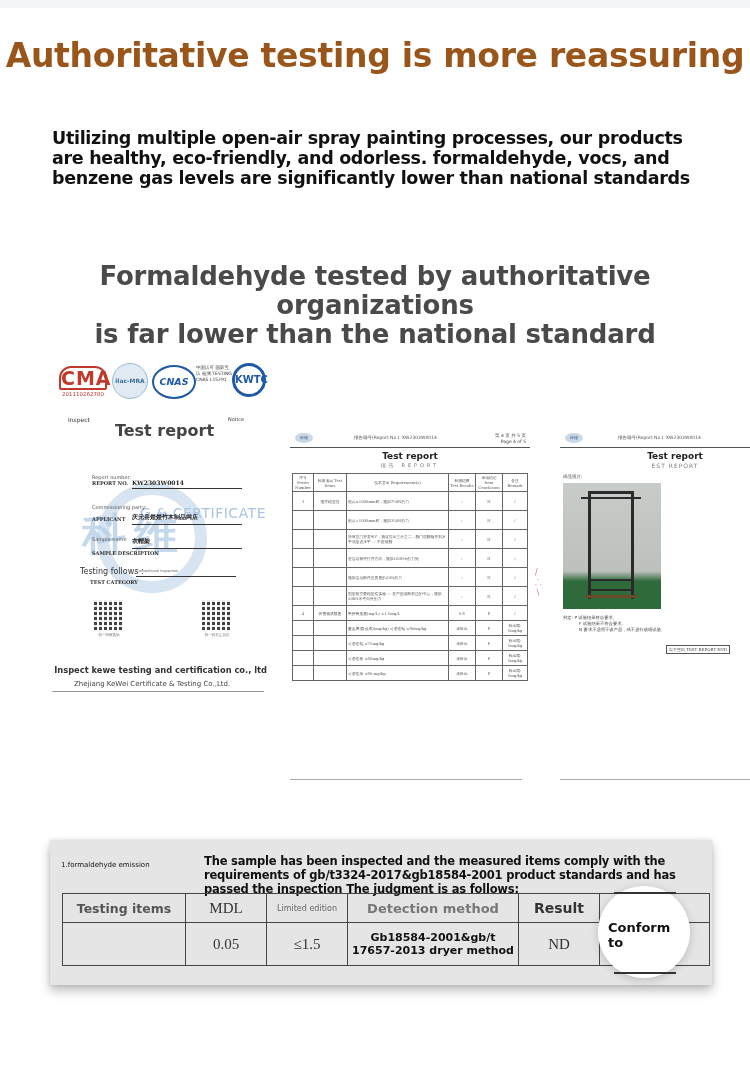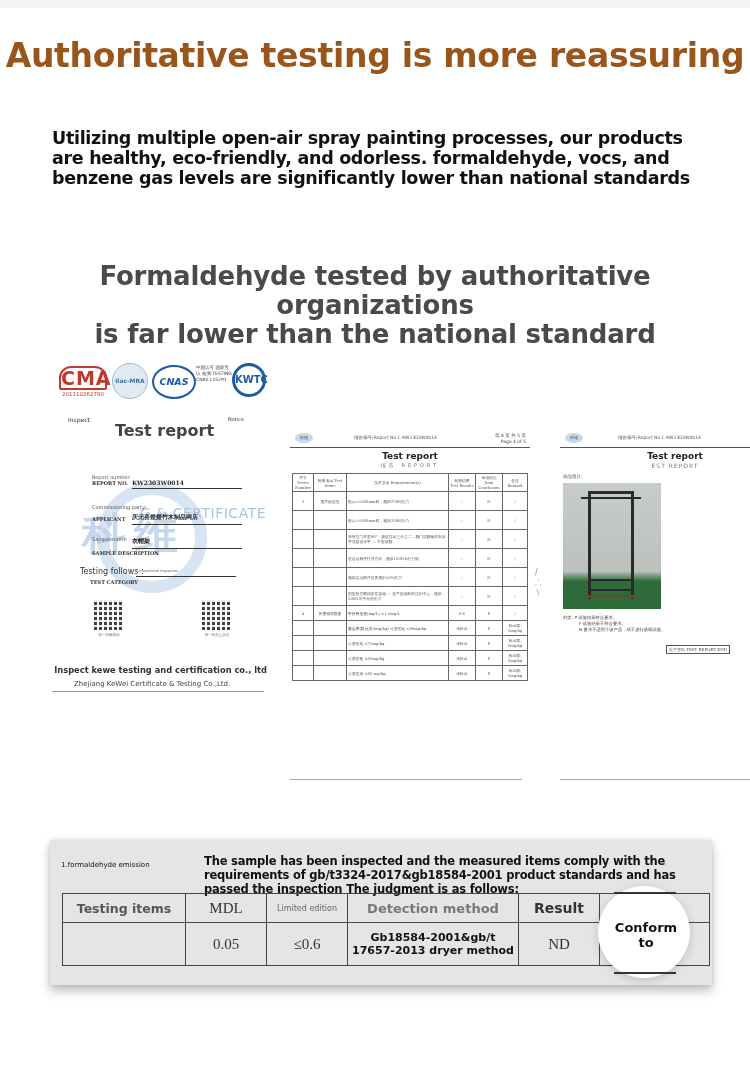--- a/index.html
+++ b/index.html
@@ -81,21 +81,21 @@
   table.res tr.body td { height: 40px; }
   .th-items { font-size: 12.5px; font-weight: bold; color: #555; }
   .th-mdl { font-family: "Liberation Serif", serif; font-size: 15px; color: #333; }
   .th-limit { font-size: 8px; color: #666; line-height: 9px; }
   .th-method { font-size: 13px; font-weight: bold; color: #777; }
   .th-result { font-size: 14px; font-weight: bold; color: #333; }
   .td-mdl, .td-limit, .td-nd { font-family: "Liberation Serif", serif; font-size: 15px; color: #333; }
   .td-method { font-size: 11px; font-weight: bold; color: #111; line-height: 13px; }
   .form-item { position: absolute; left: 11px; top: 92px; font-size: 15.5px; font-weight: bold; color: #111; line-height: 18px; letter-spacing: -0.2px; }
   .conform { position: absolute; left: 548px; top: 46px; width: 92px; height: 92px; border-radius: 50%; background: #ffffff; box-shadow: 0 2px 8px rgba(0,0,0,0.18); }
-  .conform .t { position: absolute; left: 10px; top: 34px; width: 76px; text-align: center; font-size: 13px; font-weight: bold; color: #111; line-height: 15px; }
+  .conform .t { position: absolute; left: 10px; top: 34px; width: 76px; text-align: left; font-size: 13px; font-weight: bold; color: #111; line-height: 15px; }
   .conform .l1 { position: absolute; left: 16px; top: 6px; width: 62px; border-top: 2px solid #333; }
   .conform .l2 { position: absolute; left: 16px; top: 86px; width: 62px; border-top: 2px solid #333; }
 </style>
 </head>
 <body>
 
 <div class="topbar"></div>
 
 <h1 class="h1" style="margin:0">Authoritative testing is more reassuring</h1>
 <p class="intro" style="margin:0">Utilizing multiple open-air spray painting processes, our products are healthy, eco-friendly, and odorless. formaldehyde, vocs, and benzene gas levels are significantly lower than national standards</p>
@@ -303,21 +303,21 @@
       <td style="width:120px" class="th-items">Testing items</td>
       <td style="width:78px" class="th-mdl">MDL</td>
       <td style="width:78px" class="th-limit">Limited edition</td>
       <td style="width:168px" class="th-method">Detection method</td>
       <td style="width:78px" class="th-result">Result</td>
       <td></td>
     </tr>
     <tr class="body">
       <td></td>
       <td class="td-mdl">0.05</td>
-      <td class="td-limit">≤0.6</td>
+      <td class="td-limit">≤1.5</td>
       <td class="td-method">Gb18584-2001&amp;gb/t 17657-2013 dryer method</td>
       <td class="td-nd">ND</td>
       <td></td>
     </tr>
   </tbody>
     </table>
   <div class="conform">
     <div class="l1"></div>
     <div class="t">Conform to</div>
     <div class="l2"></div>

